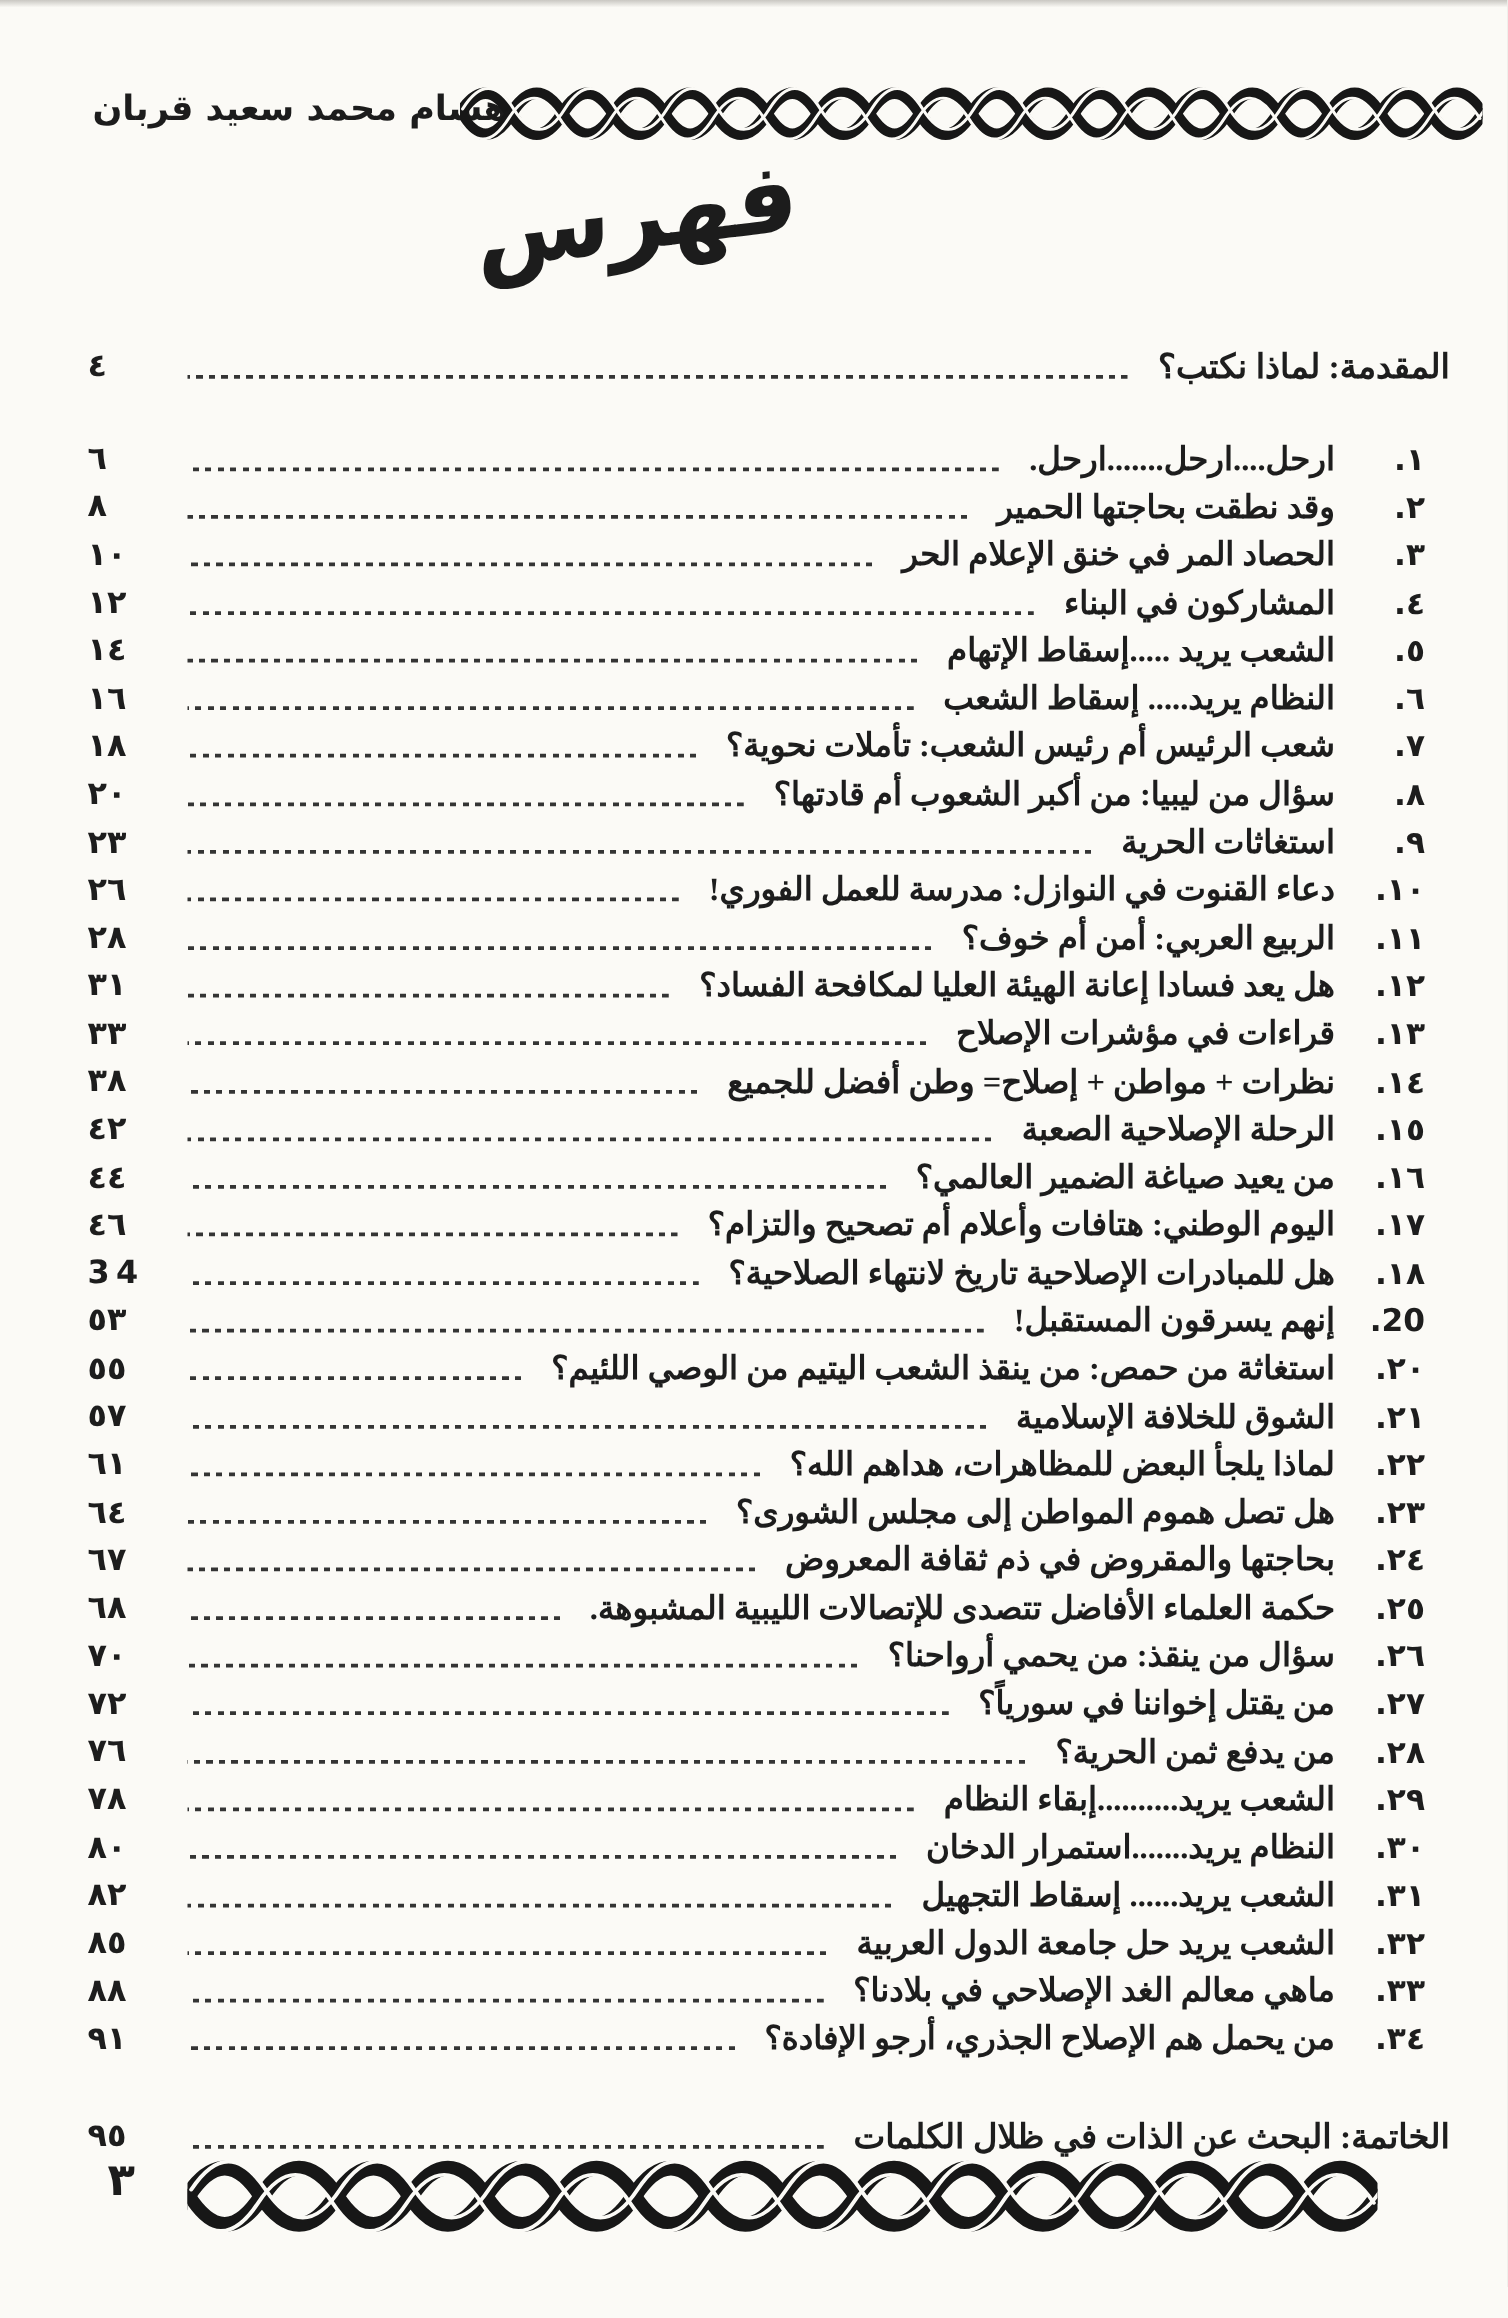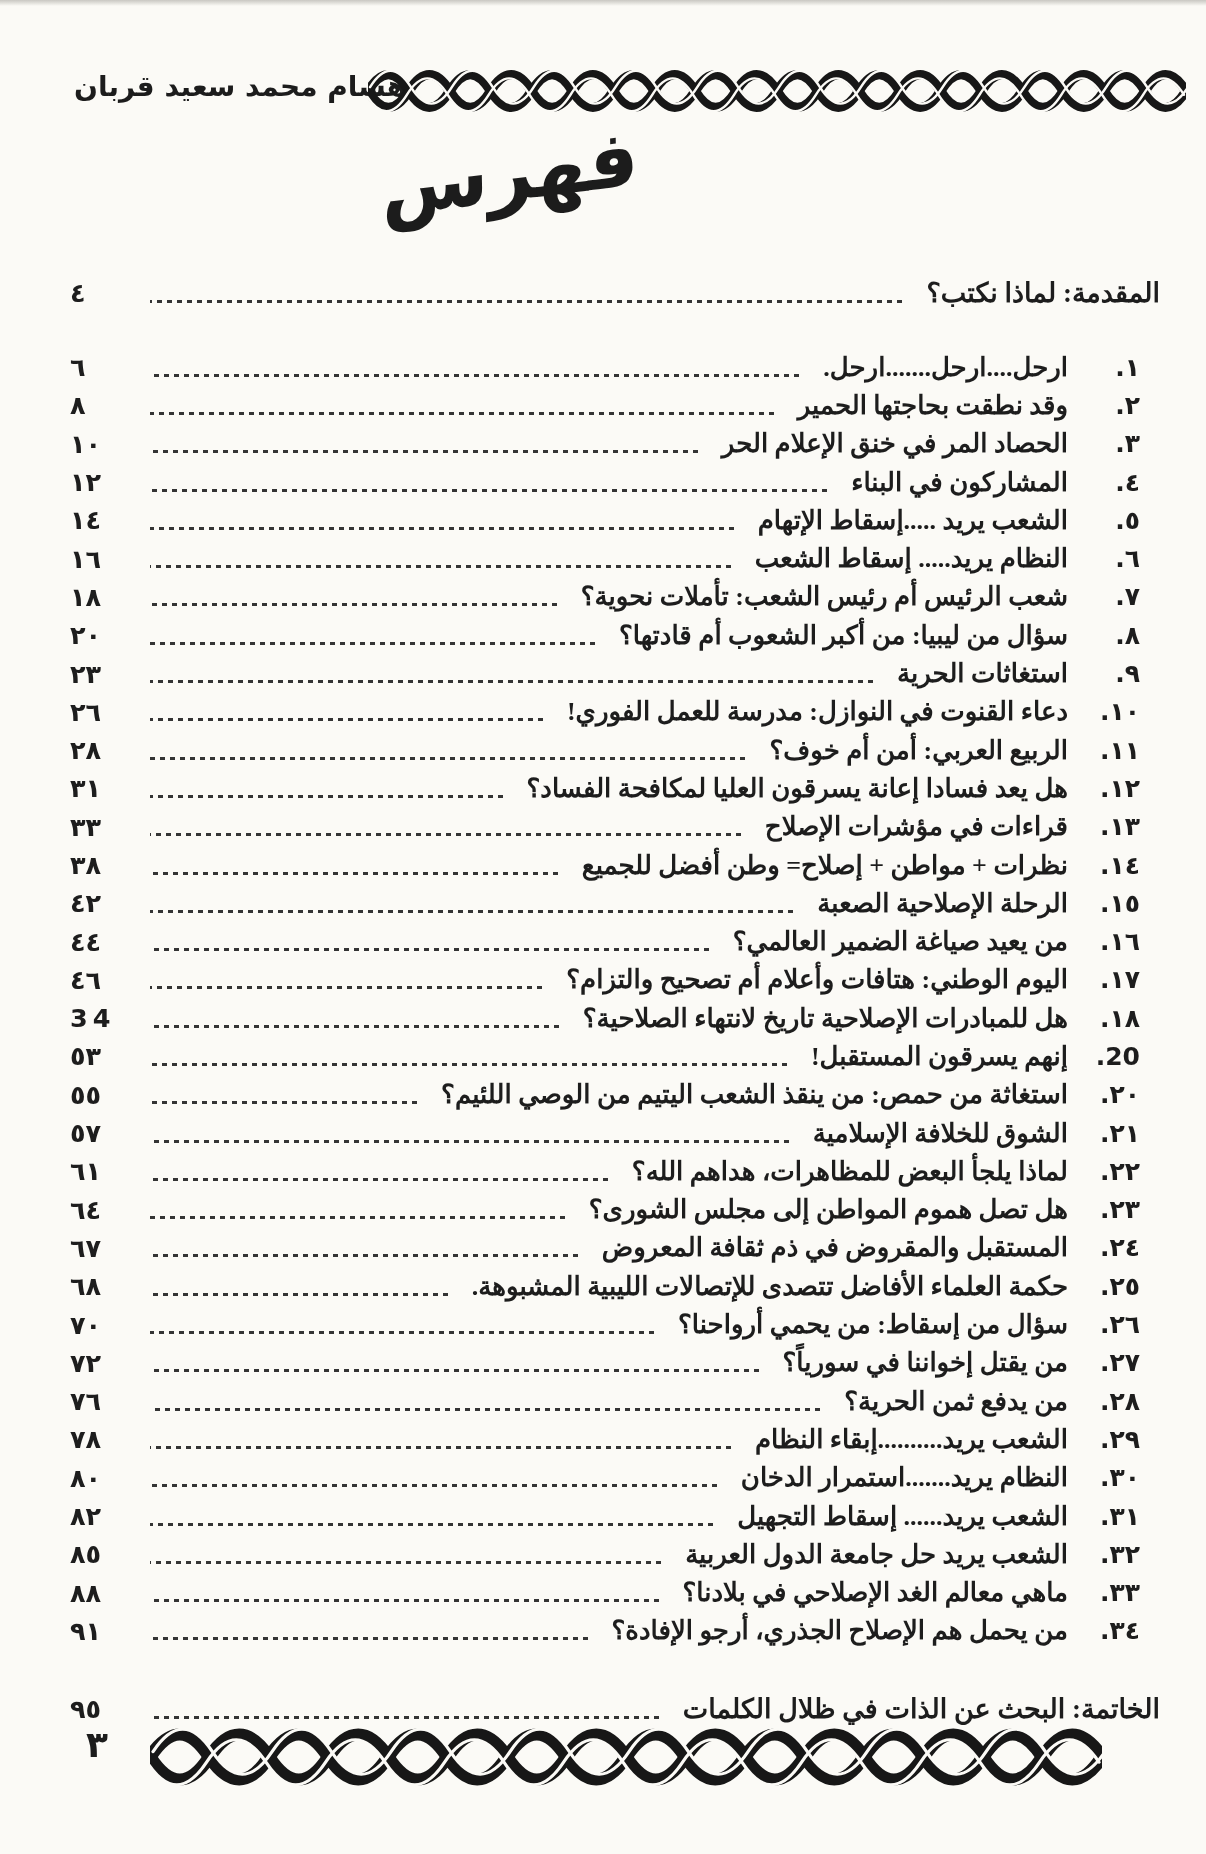--- a/index.html
+++ b/index.html
@@ -157,21 +157,21 @@
 
   <div class="row">
     <span class="num">١١.</span>
     <span class="ttl">الربيع العربي: أمن أم خوف؟</span>
     <span class="leader"></span>
     <span class="pg">٢٨</span>
   </div>
 
   <div class="row">
     <span class="num">١٢.</span>
-    <span class="ttl">هل يعد فسادا إعانة يسرقون العليا لمكافحة الفساد؟</span>
+    <span class="ttl">هل يعد فسادا إعانة الهيئة العليا لمكافحة الفساد؟</span>
     <span class="leader"></span>
     <span class="pg">٣١</span>
   </div>
 
   <div class="row">
     <span class="num">١٣.</span>
     <span class="ttl">قراءات في مؤشرات الإصلاح</span>
     <span class="leader"></span>
     <span class="pg">٣٣</span>
   </div>
@@ -241,35 +241,35 @@
 
   <div class="row">
     <span class="num">٢٣.</span>
     <span class="ttl">هل تصل هموم المواطن إلى مجلس الشورى؟</span>
     <span class="leader"></span>
     <span class="pg">٦٤</span>
   </div>
 
   <div class="row">
     <span class="num">٢٤.</span>
-    <span class="ttl">المستقبل والمقروض في ذم ثقافة المعروض</span>
+    <span class="ttl">بحاجتها والمقروض في ذم ثقافة المعروض</span>
     <span class="leader"></span>
     <span class="pg">٦٧</span>
   </div>
 
   <div class="row">
     <span class="num">٢٥.</span>
     <span class="ttl">حكمة العلماء الأفاضل تتصدى للإتصالات الليبية المشبوهة.</span>
     <span class="leader"></span>
     <span class="pg">٦٨</span>
   </div>
 
   <div class="row">
     <span class="num">٢٦.</span>
-    <span class="ttl">سؤال من إسقاط: من يحمي أرواحنا؟</span>
+    <span class="ttl">سؤال من ينقذ: من يحمي أرواحنا؟</span>
     <span class="leader"></span>
     <span class="pg">٧٠</span>
   </div>
 
   <div class="row">
     <span class="num">٢٧.</span>
     <span class="ttl">من يقتل إخواننا في سورياً؟</span>
     <span class="leader"></span>
     <span class="pg">٧٢</span>
   </div>

